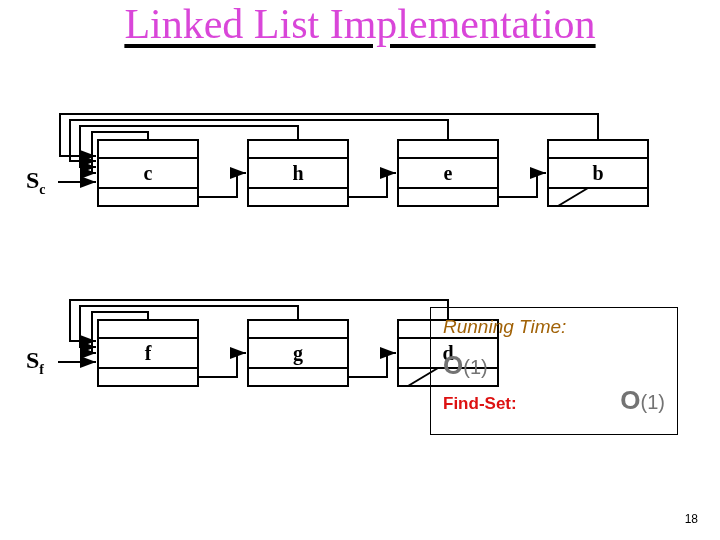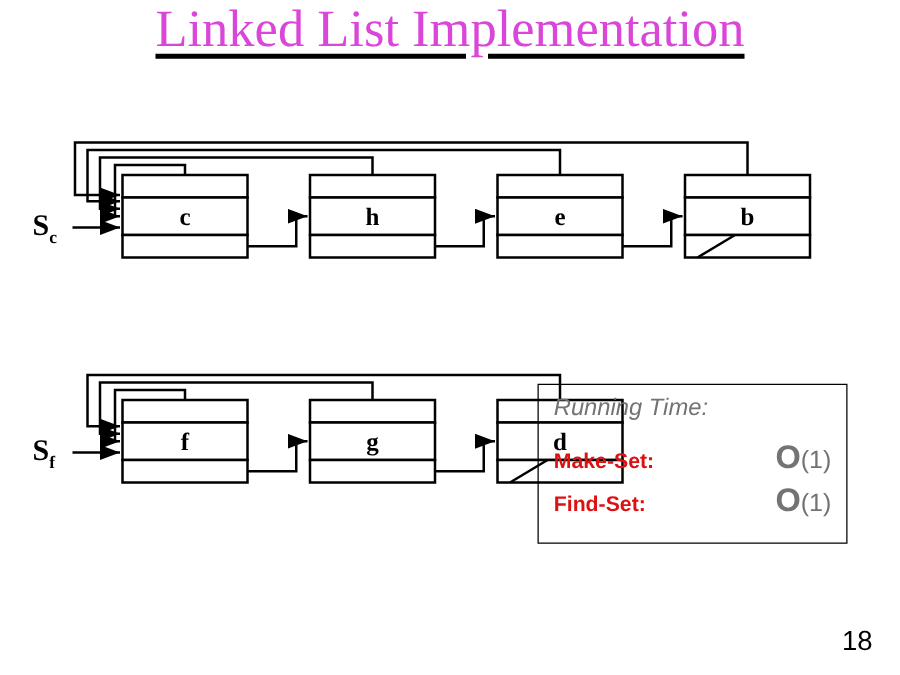--- a/index.html
+++ b/index.html
@@ -19,21 +19,21 @@
     font-family: 'Comic Sans MS', cursive;
     padding-top: 0;
     text-decoration: underline;
     text-underline-offset: 6px;
     text-decoration-color: #000;
   }
   .page-num {
     position: absolute;
     right: 22px;
     bottom: 14px;
-    font-size: 22px;
+    font-size: 12px;
     color: #000;
     font-family: Arial, sans-serif;
   }
   .svgwrap {
     position: absolute;
     top: 110px;
     left: 0;
     width: 580px;
     height: 380px;
   }
@@ -44,21 +44,21 @@
     width: 248px;
     height: 128px;
     border: 1.5px solid #000;
     box-sizing: border-box;
     padding: 8px 12px;
     font-family: Arial, sans-serif;
   }
   .rt-title {
     font-style: italic;
     font-size: 19px;
-    color: #737373;
+    color: #a16207;
     margin-bottom: 12px;
   }
   .rt-row {
     display: flex;
     justify-content: space-between;
     align-items: baseline;
     margin: 4px 0 2px 0;
   }
   .rt-label {
     color: #d11;
@@ -155,21 +155,20 @@
 
   <path d="M148 210 L148 202 L92 202 L92 243 L96 243" fill="none" stroke="#000" stroke-width="2" marker-end="url(#arrow)"></path>
   <path d="M298 210 L298 196 L80 196 L80 237 L96 237" fill="none" stroke="#000" stroke-width="2" marker-end="url(#arrow)"></path>
   <path d="M448 210 L448 190 L70 190 L70 231 L96 231" fill="none" stroke="#000" stroke-width="2" marker-end="url(#arrow)"></path>
 </svg>
 </div>
 
 <div class="rt-box">
   <div class="rt-title">Running Time:</div>
   <div class="rt-row">
-    <span class="rt-label">Make-Set:</span>
     <span class="rt-val"><span class="bigO">O</span><span>(1)</span></span>
   </div>
   <div class="rt-row">
     <span class="rt-label">Find-Set:</span>
     <span class="rt-val"><span class="bigO">O</span><span>(1)</span></span>
   </div>
 </div>
 
 <div class="page-num">18</div>
 

